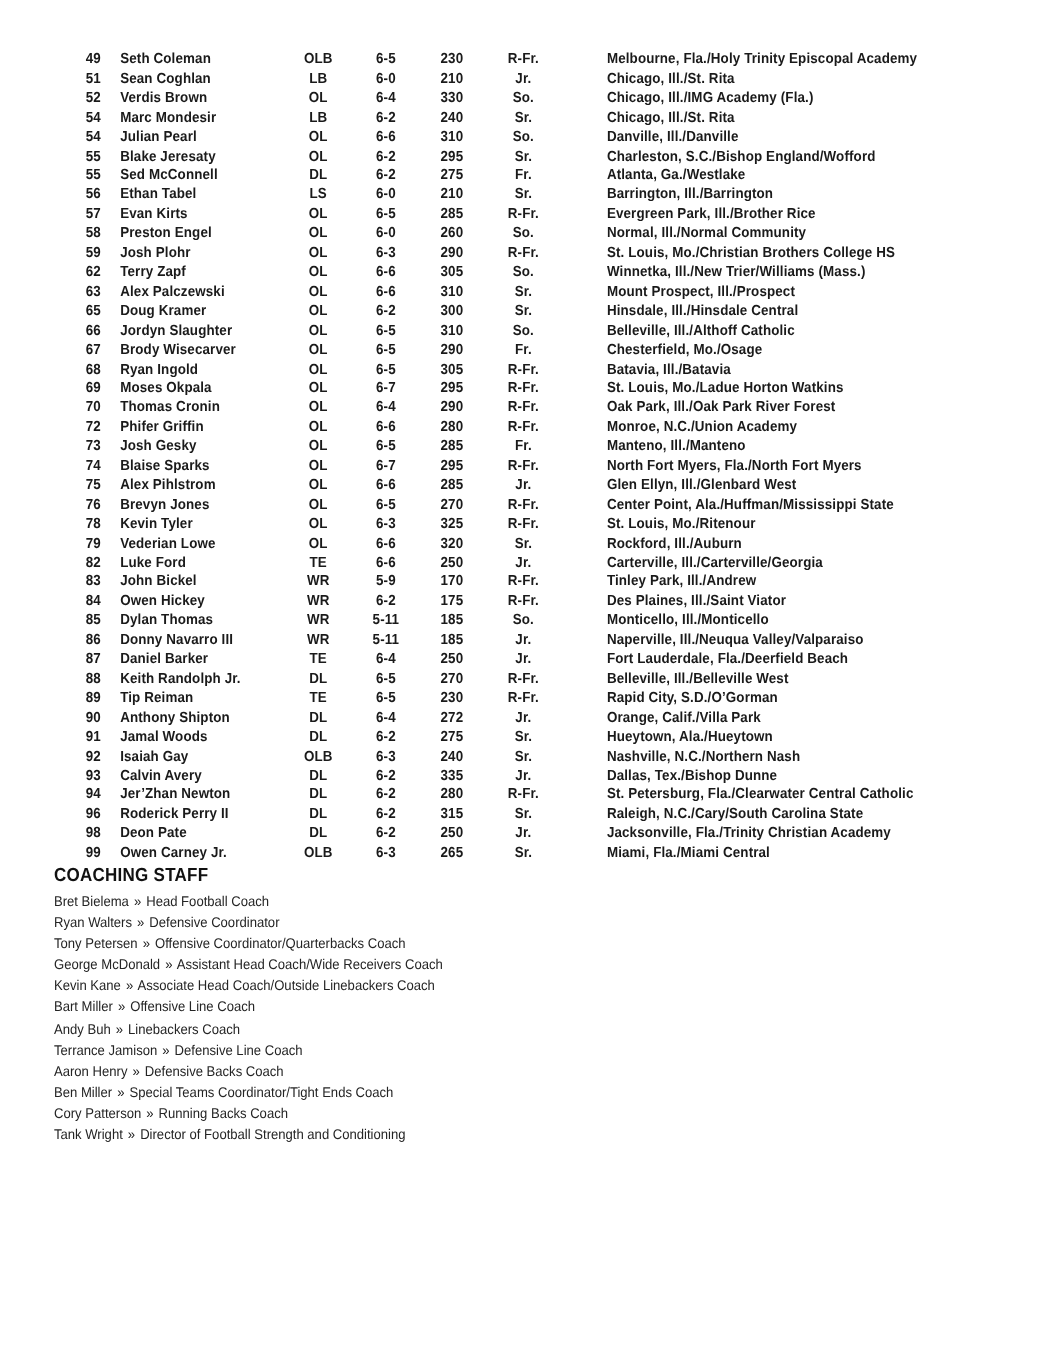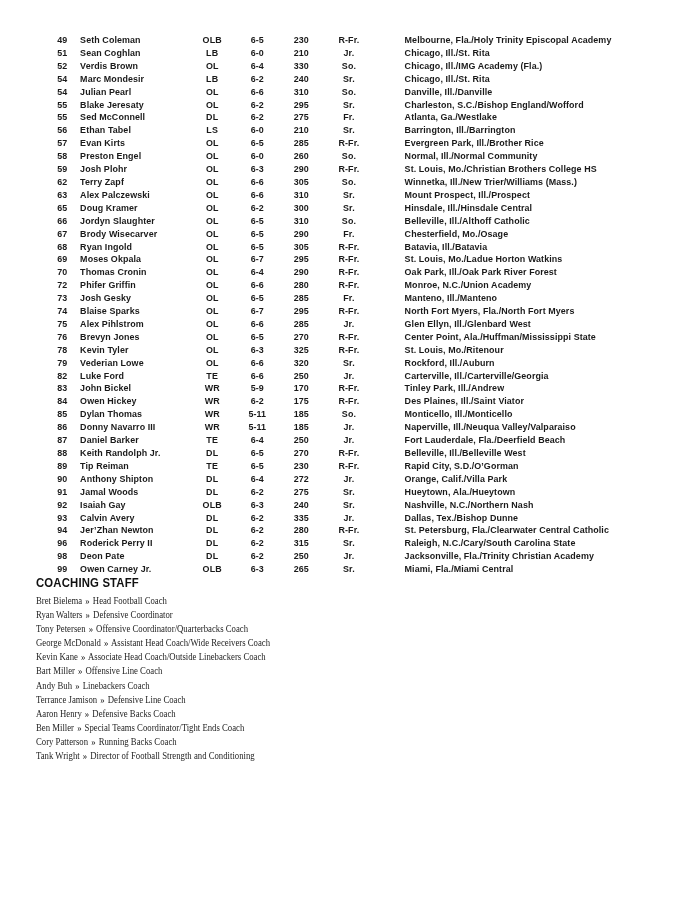--- a/index.html
+++ b/index.html
@@ -95,21 +95,20 @@
     letter-spacing: 0.015em;
     transform: scaleX(0.9);
     transform-origin: left center;
     margin-bottom: 3px;
     color: #111111;
   }
   .staff-list {
     margin: 0;
     padding: 0;
     list-style: none;
-    font-family: Liberation Serif, serif;
   }
   .staff-list li {
     font-size: 9.4px;
     line-height: 14.1px;
     font-weight: 500;
     transform: scaleX(0.93);
     transform-origin: left center;
     white-space: nowrap;
     color: #242424;
   }

